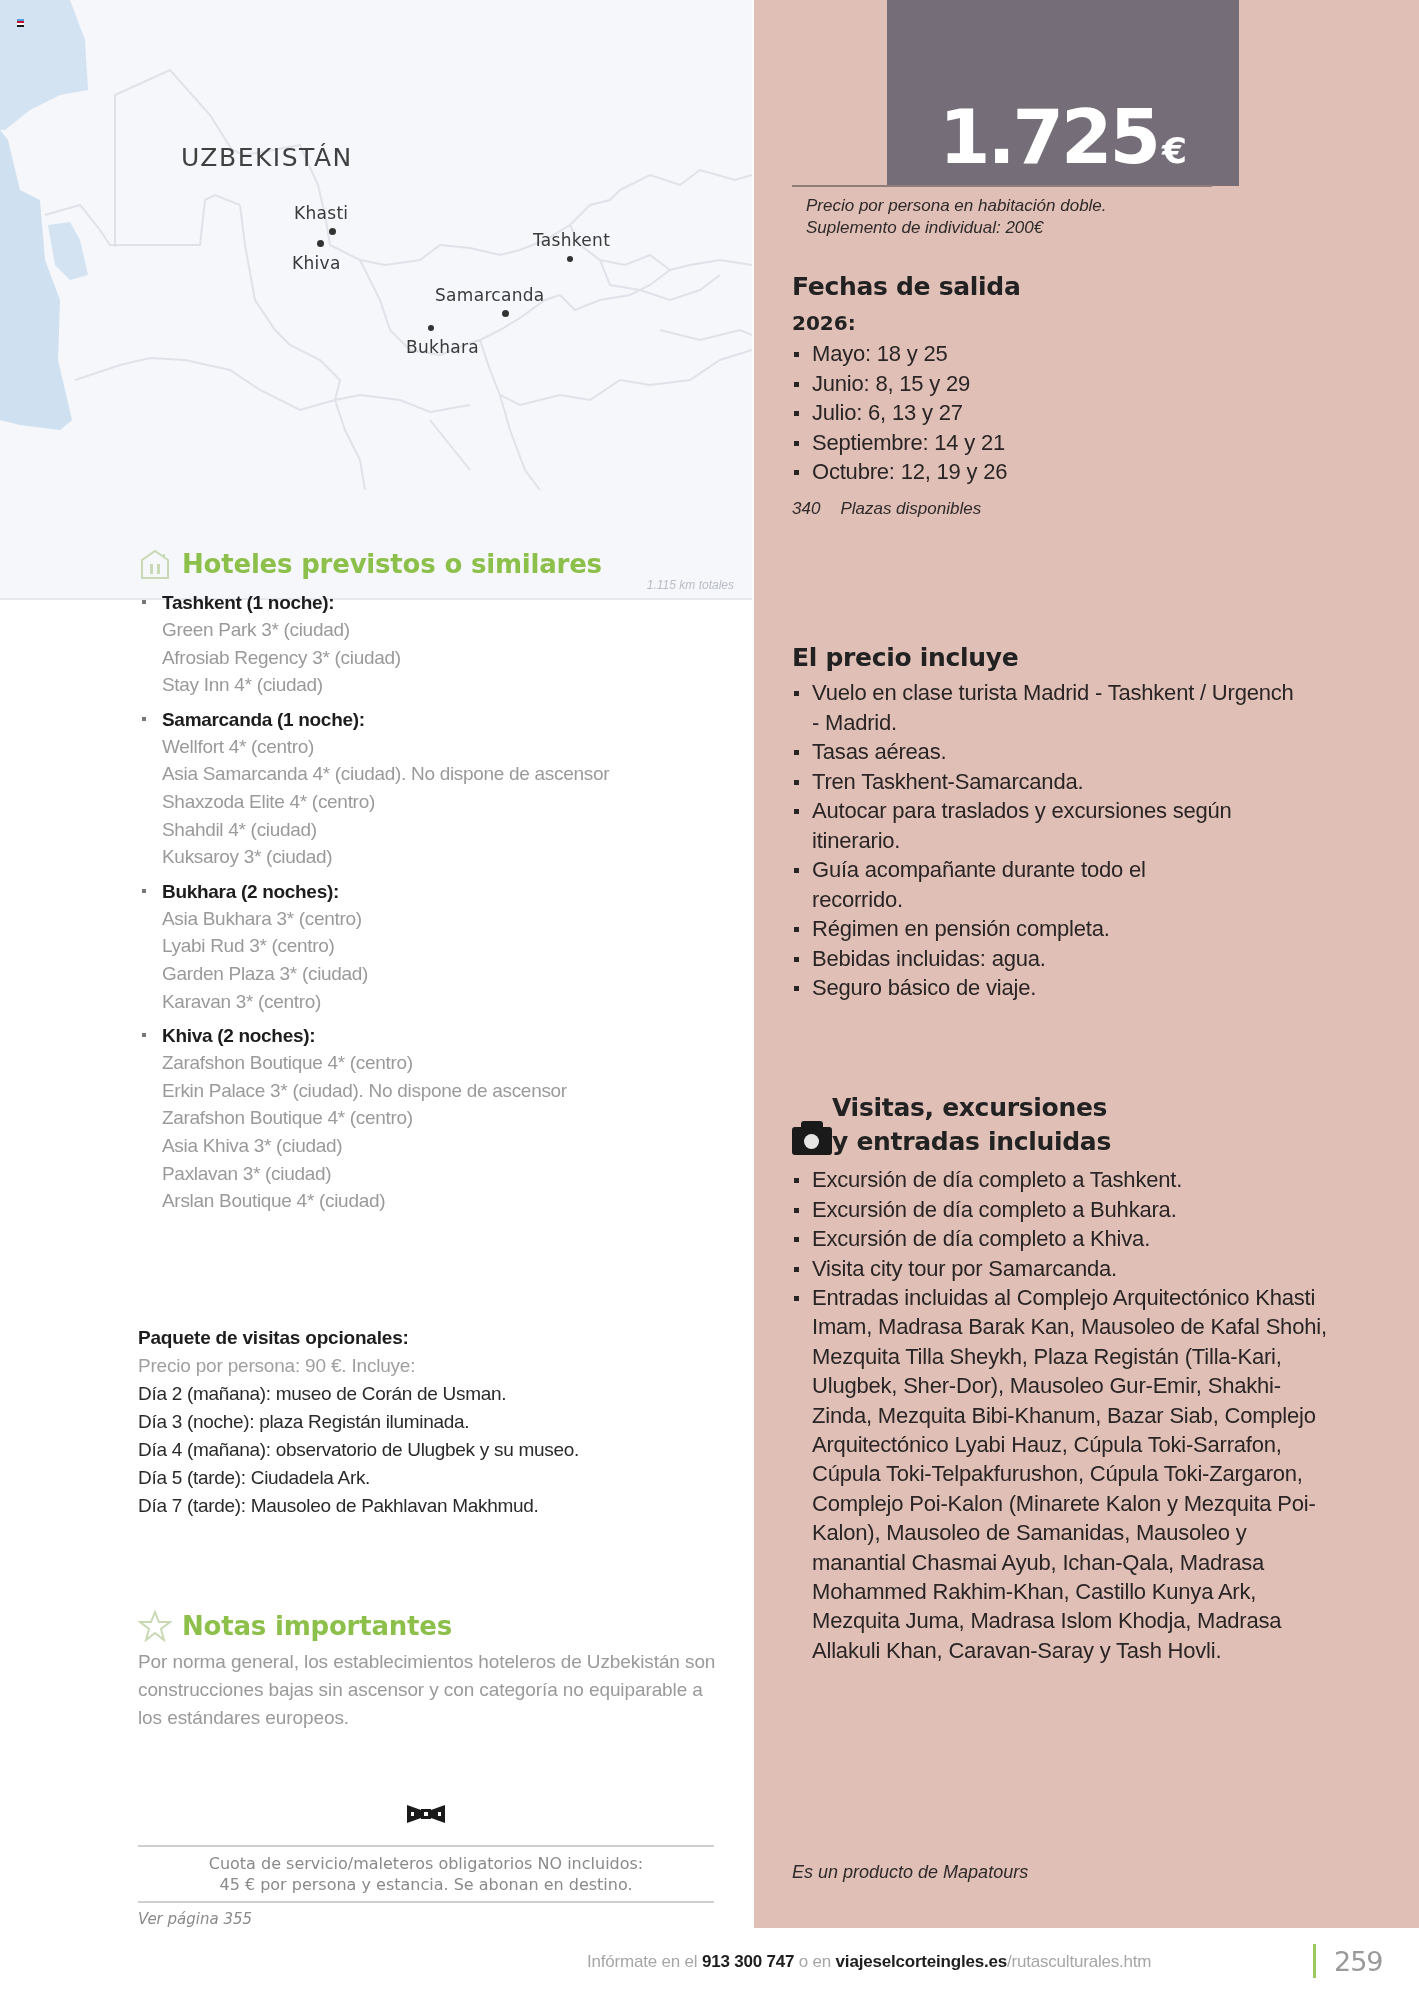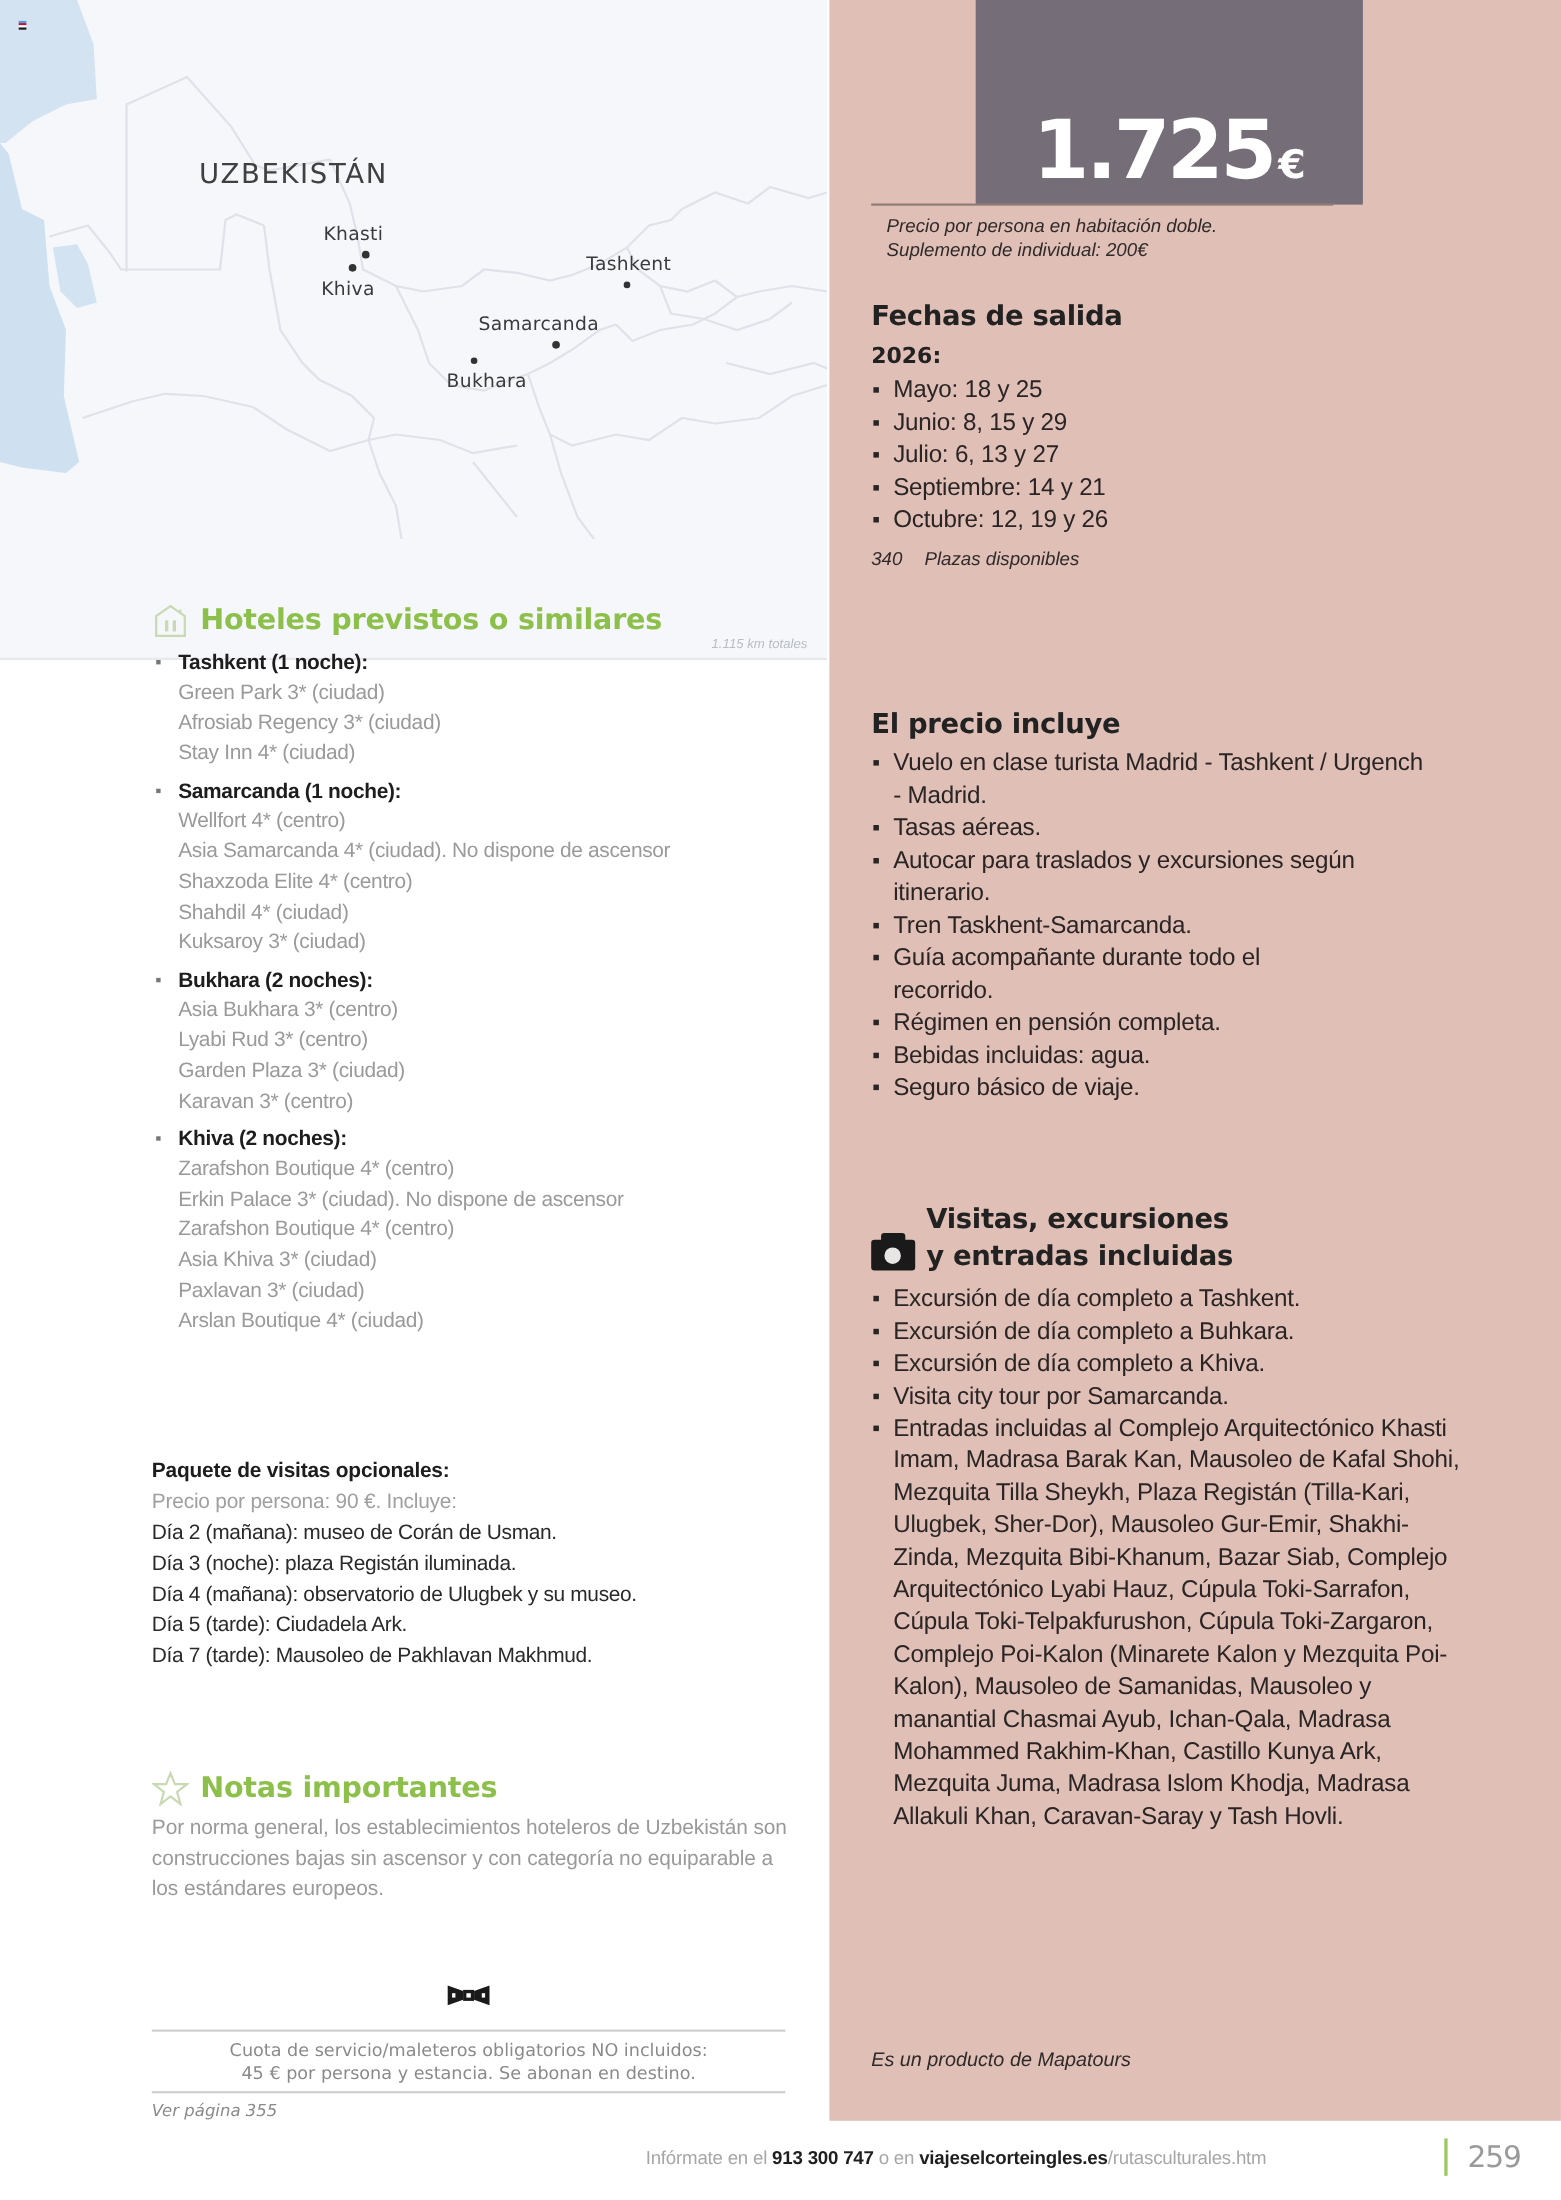--- a/index.html
+++ b/index.html
@@ -27,21 +27,21 @@
 
     .panel h2 { font-family: "DejaVu Sans", sans-serif; font-weight: bold; font-size: 25px; color: #222; letter-spacing: -0.3px; }
     .sec { position: absolute; left: 38px; width: 600px; }
     .year { font-family: "DejaVu Sans", sans-serif; font-weight: bold; font-size: 20px; margin-top: 10px; color: #222; }
     .blist { list-style: none; }
     .blist li { position: relative; padding-left: 20px; font-size: 22px; line-height: 29.5px; color: #2a2525; letter-spacing: -0.2px; }
     .blist li::before { content: ""; position: absolute; left: 2px; top: 13px; width: 5px; height: 5px; background: #2a2525; }
     .plazas { margin-top: 12px; font-size: 17px; font-style: italic; color: #2e2a2a; }
     .plazas .num { margin-right: 20px; }
 
-    .visit-head { display: flex; align-items: flex-end; gap: 10px; }
+    .visit-head { display: flex; align-items: flex-end; }
     .camera-icon { width: 40px; height: 34px; position: relative; margin-bottom: 4px; }
     .camera-icon .body { position: absolute; left: 0; bottom: 0; width: 40px; height: 28px; background: #1a1a1a; border-radius: 3px; }
     .camera-icon .top { position: absolute; left: 9px; top: 0; width: 22px; height: 8px; background: #1a1a1a; border-radius: 3px 3px 0 0; }
     .camera-icon .lens { position: absolute; left: 12px; top: 13px; width: 15px; height: 15px; background: #e8e6e4; border-radius: 50%; }
     .visit-head h2 { line-height: 34px; }
     .long-item { line-height: 29.4px !important; }
 
     .mapatours { position: absolute; left: 38px; top: 1862px; font-size: 18px; font-style: italic; color: #2e2a2a; }
 
     
@@ -145,22 +145,22 @@
       <li>Octubre: 12, 19 y 26</li>
     </ul>
     <div class="plazas"><span class="num">340</span><span>Plazas disponibles</span></div>
   </div>
 
   <div class="sec" style="top:643px;width:560px;">
     <h2>El precio incluye</h2>
     <ul class="blist" style="margin-top:6px;">
       <li style="width:510px;">Vuelo en clase turista Madrid - Tashkent / Urgench - Madrid.</li>
       <li>Tasas aéreas.</li>
+      <li>Tren Taskhent-Samarcanda.</li>
       <li style="width:490px;">Autocar para traslados y excursiones según itinerario.</li>
-      <li>Tren Taskhent-Samarcanda.</li>
       <li style="width:420px;">Guía acompañante durante todo el recorrido.</li>
       <li>Régimen en pensión completa.</li>
       <li>Bebidas incluidas: agua.</li>
       <li>Seguro básico de viaje.</li>
     </ul>
   </div>
 
   <div class="sec" style="top:1091px;width:560px;">
     <div class="visit-head">
       <div class="camera-icon">

